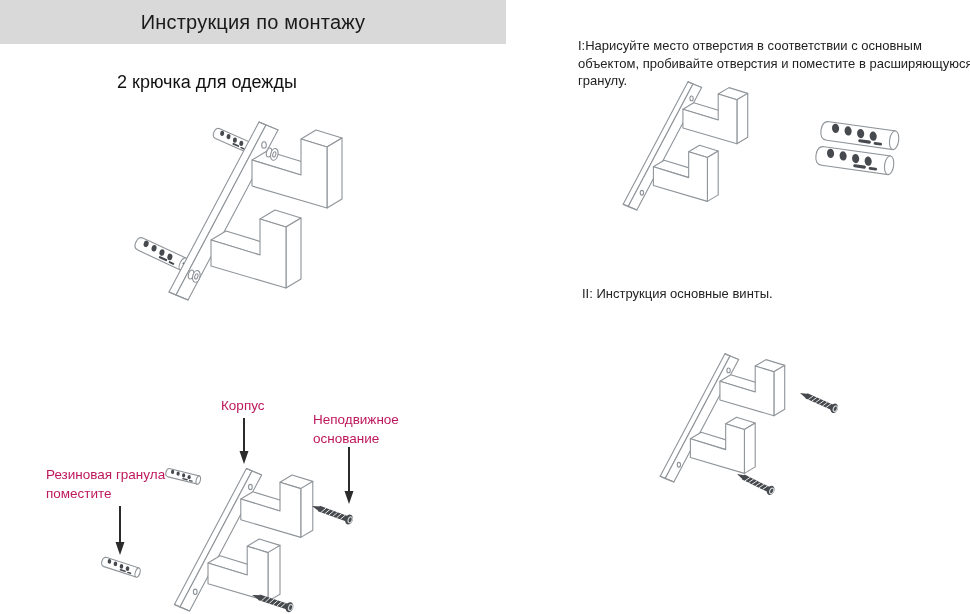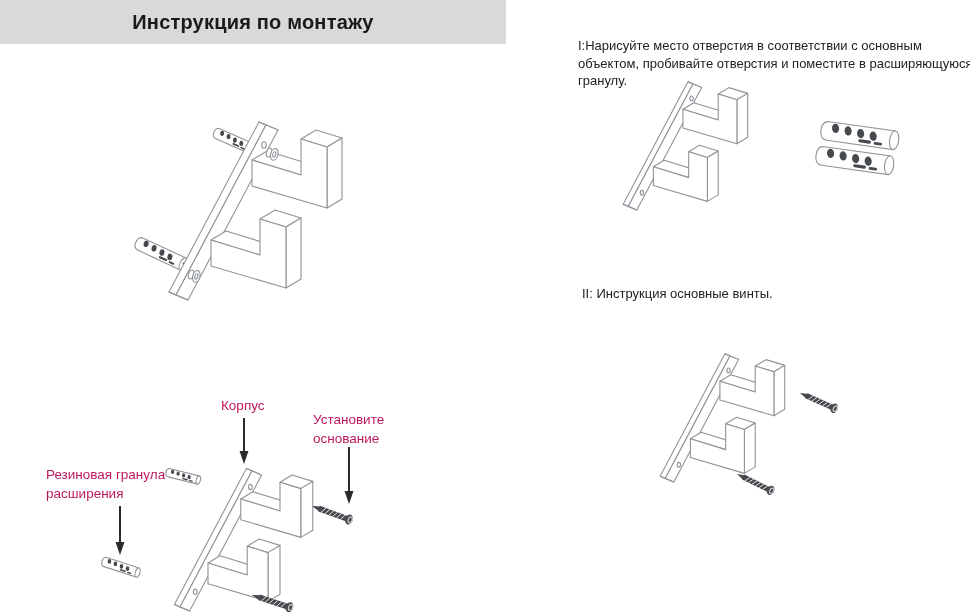--- a/index.html
+++ b/index.html
@@ -1,19 +1,19 @@
 <!DOCTYPE html>
 <html><head>
 <meta charset="utf-8">
 <style>
   html,body{margin:0;padding:0;background:#fff;}
   .page{position:relative;width:970px;height:614px;background:#ffffff;overflow:hidden;
         font-family:"Liberation Sans",sans-serif;color:#1f1f1f;}
   .header-bar{position:absolute;left:0;top:0;width:506px;height:44px;background:#d9d9d9;
-        display:flex;align-items:center;justify-content:center;font-weight:bold;}
+        display:flex;align-items:center;justify-content:center;}
   .title{font-size:20px;color:#1a1a1a;letter-spacing:0.2px;}
   .subtitle{position:absolute;left:117px;top:72px;font-size:18px;color:#111;}
   .step-text{position:absolute;font-size:13px;line-height:1.35;color:#222;}
   .part-label{position:absolute;font-size:13.5px;line-height:1.4;color:#be185d;}
   .diagram{position:absolute;}
   .ptr{position:absolute;}
   .ptr line{stroke:#2b2b2b;stroke-width:2;}
   .ptr polygon{fill:#2b2b2b;}
   svg *{vector-effect:non-scaling-stroke;}
 </style>
@@ -69,20 +69,21 @@
         <ellipse cx="5.5" cy="0" rx="3.6" ry="6"></ellipse>
         <ellipse cx="5.5" cy="0" rx="1.5" ry="2.7" fill="none"></ellipse>
       </g>
     </defs>
   </svg>
 
   <div class="header-bar">
     <div class="title">Инструкция по монтажу</div>
   </div>
 
+  <div class="subtitle">2 крючка для одежды</div>
 
   <svg class="diagram" style="left:120px;top:96px" width="250" height="230" viewBox="0 0 250 230">
     <use href="#dowel" transform="translate(94,36) rotate(24) scale(0.8)"></use>
     <use href="#dowel" transform="translate(16,146) rotate(25)"></use>
     <line x1="130" y1="51" x2="148" y2="57" stroke="#46494d" stroke-width="2"></line>
     <line x1="63" y1="167" x2="79" y2="183" stroke="#46494d" stroke-width="2"></line>
     <use href="#rack" transform="translate(46,4)"></use>
     <use href="#washer" transform="translate(149,57) rotate(15)"></use>
     <use href="#washer" transform="translate(71,179) rotate(15)"></use>
   </svg>
@@ -110,25 +111,25 @@
     <use href="#screw" transform="translate(272,52) rotate(20) scale(0.82)"></use>
     <use href="#screw" transform="translate(212,141) rotate(18) scale(0.82)"></use>
   </svg>
 
   <div class="part-label" style="left:221px;top:397px;width:70px">Корпус</div>
   <svg class="ptr" style="left:237px;top:418px" width="14" height="46" viewBox="0 0 14 46">
     <line x1="7" y1="0" x2="7" y2="34"></line>
       <polygon points="2.5,33 11.5,33 7,46"></polygon>
   </svg>
 
-  <div class="part-label" style="left:313px;top:411px;width:96px">Установите основание</div>
+  <div class="part-label" style="left:313px;top:411px;width:96px">Неподвижное основание</div>
   <svg class="ptr" style="left:342px;top:447px" width="14" height="57" viewBox="0 0 14 57">
     <line x1="7" y1="0" x2="7" y2="45"></line>
       <polygon points="2.5,44 11.5,44 7,57"></polygon>
   </svg>
 
-  <div class="part-label" style="left:46px;top:466px;width:136px">Резиновая гранула расширения</div>
+  <div class="part-label" style="left:46px;top:466px;width:136px">Резиновая гранула поместите</div>
   <svg class="ptr" style="left:113px;top:506px" width="14" height="49" viewBox="0 0 14 49">
     <line x1="7" y1="0" x2="7" y2="37"></line>
       <polygon points="2.5,36 11.5,36 7,49"></polygon>
   </svg>
 
 </div>
 
 </body></html>

